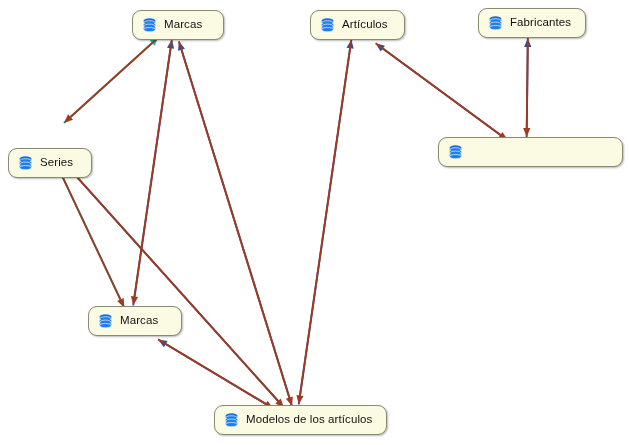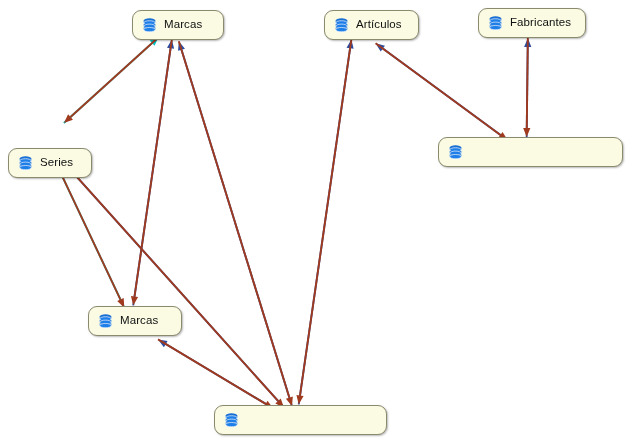--- a/index.html
+++ b/index.html
@@ -137,21 +137,21 @@
           <ellipse cx="8" cy="2.6" rx="6.2" ry="2.3" fill="#1a6fd4"></ellipse>
           <rect x="1.8" y="2.6" width="12.4" height="2.6" fill="#1a6fd4"></rect>
           <ellipse cx="8" cy="5.2" rx="6.2" ry="2.3" fill="#1f7fe8" stroke="#ffffff" stroke-width="0.7"></ellipse>
           <rect x="1.8" y="6.4" width="12.4" height="2.4" fill="#1a6fd4"></rect>
           <ellipse cx="8" cy="8.8" rx="6.2" ry="2.3" fill="#1f7fe8" stroke="#ffffff" stroke-width="0.7"></ellipse>
           <rect x="1.8" y="10" width="12.4" height="2.4" fill="#1a6fd4"></rect>
           <ellipse cx="8" cy="12.4" rx="6.2" ry="2.3" fill="#1f7fe8" stroke="#ffffff" stroke-width="0.7"></ellipse>
         </svg>
         <span class="node-label">Marcas</span>
       </div>
-      <div class="node" style="left: 310px; top: 10px; width: 95px; margin-left: 14px;">
+      <div class="node" style="left: 310px; top: 10px; width: 95px;">
         <svg class="db-icon" viewBox="0 0 16 16">
           <ellipse cx="8" cy="2.6" rx="6.2" ry="2.3" fill="#1a6fd4"></ellipse>
           <rect x="1.8" y="2.6" width="12.4" height="2.6" fill="#1a6fd4"></rect>
           <ellipse cx="8" cy="5.2" rx="6.2" ry="2.3" fill="#1f7fe8" stroke="#ffffff" stroke-width="0.7"></ellipse>
           <rect x="1.8" y="6.4" width="12.4" height="2.4" fill="#1a6fd4"></rect>
           <ellipse cx="8" cy="8.8" rx="6.2" ry="2.3" fill="#1f7fe8" stroke="#ffffff" stroke-width="0.7"></ellipse>
           <rect x="1.8" y="10" width="12.4" height="2.4" fill="#1a6fd4"></rect>
           <ellipse cx="8" cy="12.4" rx="6.2" ry="2.3" fill="#1f7fe8" stroke="#ffffff" stroke-width="0.7"></ellipse>
         </svg>
         <span class="node-label">Artículos</span>
@@ -206,15 +206,16 @@
       <div class="node" style="left: 214px; top: 405px; width: 173px;">
         <svg class="db-icon" viewBox="0 0 16 16">
           <ellipse cx="8" cy="2.6" rx="6.2" ry="2.3" fill="#1a6fd4"></ellipse>
           <rect x="1.8" y="2.6" width="12.4" height="2.6" fill="#1a6fd4"></rect>
           <ellipse cx="8" cy="5.2" rx="6.2" ry="2.3" fill="#1f7fe8" stroke="#ffffff" stroke-width="0.7"></ellipse>
           <rect x="1.8" y="6.4" width="12.4" height="2.4" fill="#1a6fd4"></rect>
           <ellipse cx="8" cy="8.8" rx="6.2" ry="2.3" fill="#1f7fe8" stroke="#ffffff" stroke-width="0.7"></ellipse>
           <rect x="1.8" y="10" width="12.4" height="2.4" fill="#1a6fd4"></rect>
           <ellipse cx="8" cy="12.4" rx="6.2" ry="2.3" fill="#1f7fe8" stroke="#ffffff" stroke-width="0.7"></ellipse>
         </svg>
+        <span class="node-label">Modelos de los artículos</span>
       </div>
     </div>
 </div>
 
 </body></html>

